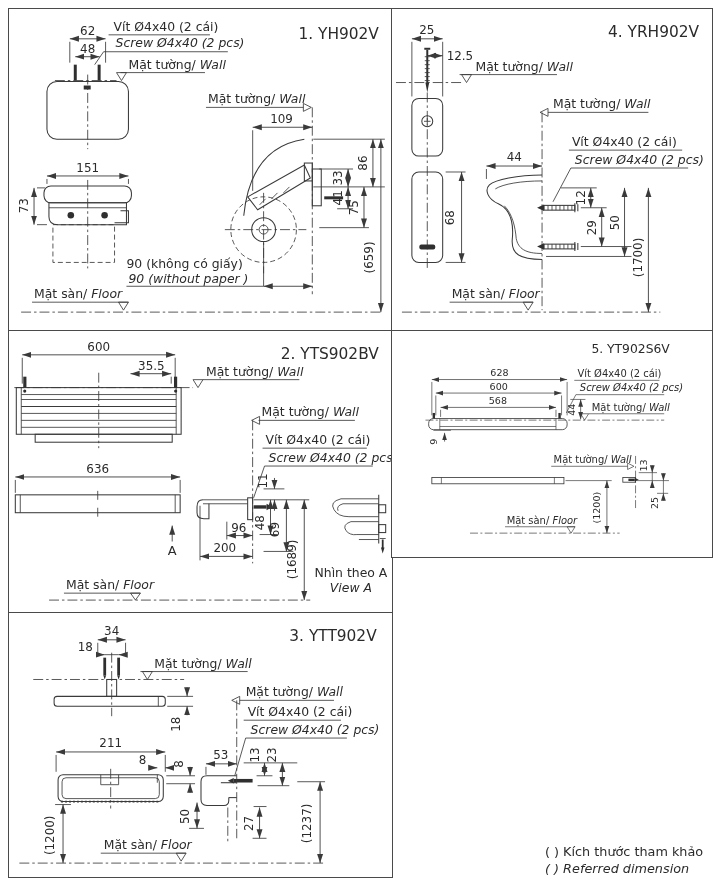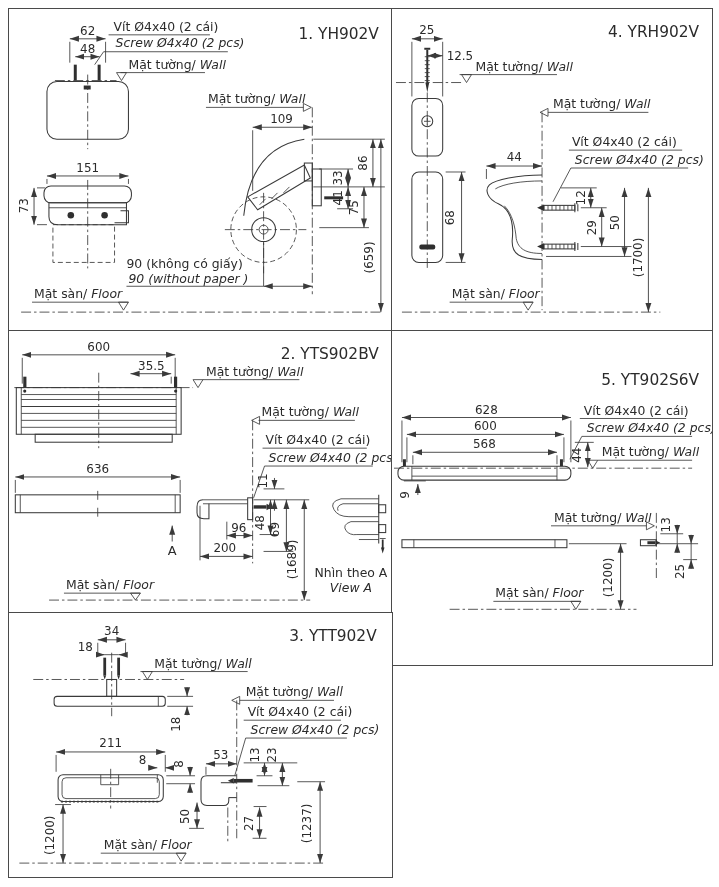--- a/index.html
+++ b/index.html
@@ -311,21 +311,21 @@
       <text class="mid" x="217" y="223">200</text>
       <text class="mid" transform="rotate(-90 256 193)" x="256" y="193">48</text>
       <text class="mid" transform="rotate(-90 272 200)" x="272" y="200">69</text>
       <text class="mid" transform="rotate(-90 289 230)" x="289" y="230">(1689)</text>
       <text class="lb mid" x="344" y="248">Nhìn theo A</text>
       <text class="lb it mid" x="344" y="263">View A</text>
       <text class="lb" x="57" y="260"><tspan>Mặt sàn/</tspan><tspan class="it" dx="4">Floor</tspan></text>
     </svg>
   </div>
 
-  <div class="panel" style="left:391px;top:330px;width:322px;height:336px">
+  <div class="panel" style="left:391px;top:330px;width:322px;height:228px">
     <svg viewBox="0 0 322 284">
       <g>
         <line class="dim" x1="10" y1="61" x2="180" y2="61" marker-start="url(#arr)" marker-end="url(#arr)"></line>
         <line class="thin" x1="10" y1="64" x2="10" y2="106"></line>
           <line class="thin" x1="180" y1="64" x2="180" y2="106"></line>
         <line class="dim" x1="15" y1="78" x2="173" y2="78" marker-start="url(#arr)" marker-end="url(#arr)"></line>
         <line class="thin" x1="15" y1="81" x2="15" y2="106"></line>
           <line class="thin" x1="173" y1="81" x2="173" y2="106"></line>
         <line class="dim" x1="21" y1="96" x2="166" y2="96" marker-start="url(#arr)" marker-end="url(#arr)"></line>
         <line class="thin" x1="21" y1="99" x2="21" y2="108"></line>
@@ -475,14 +475,18 @@
       <text class="lb" x="240" y="104">Vít Ø4x40 (2 cái)</text>
       <text class="lb it" x="243" y="122">Screw Ø4x40 (2 pcs)</text>
       <text class="mid" transform="rotate(-90 251 143)" x="251" y="143">13</text>
       <text class="mid" transform="rotate(-90 269 143)" x="269" y="143">23</text>
       <text class="mid" transform="rotate(-90 245 212)" x="245" y="212">27</text>
       <text class="mid" transform="rotate(-90 304 212)" x="304" y="212">(1237)</text>
       <text class="lb" x="95" y="238"><tspan>Mặt sàn/</tspan><tspan class="it" dx="4">Floor</tspan></text>
     </svg>
   </div>
 
+  <div class="legend">
+    <div>( ) Kích thước tham khảo</div>
+    <div class="it">( ) Referred dimension</div>
+  </div>
 
 </div>
 
 </body></html>

